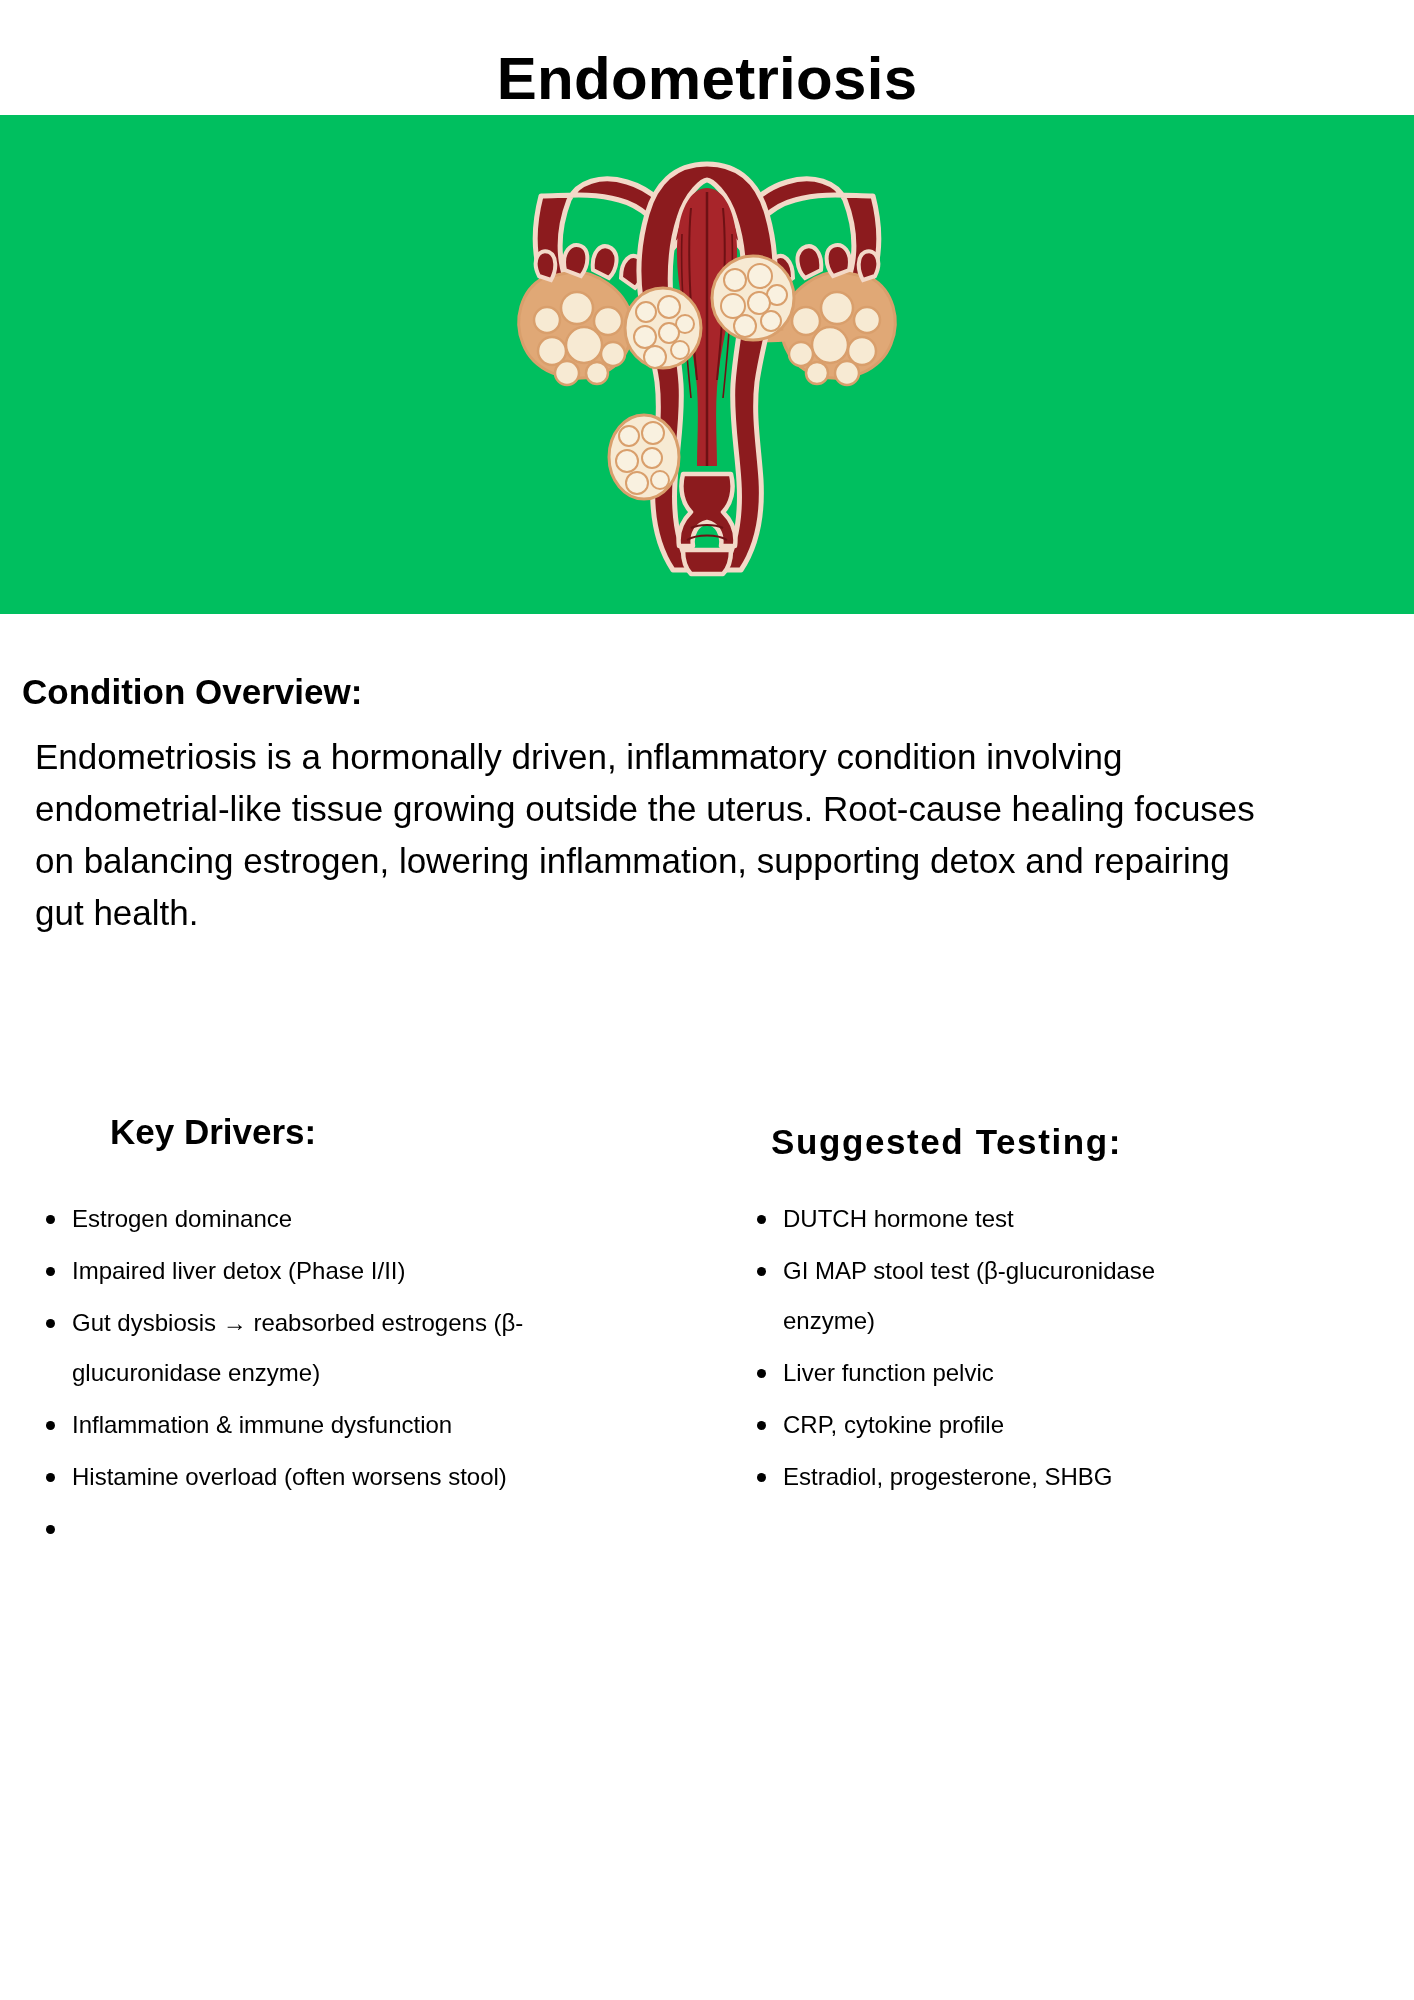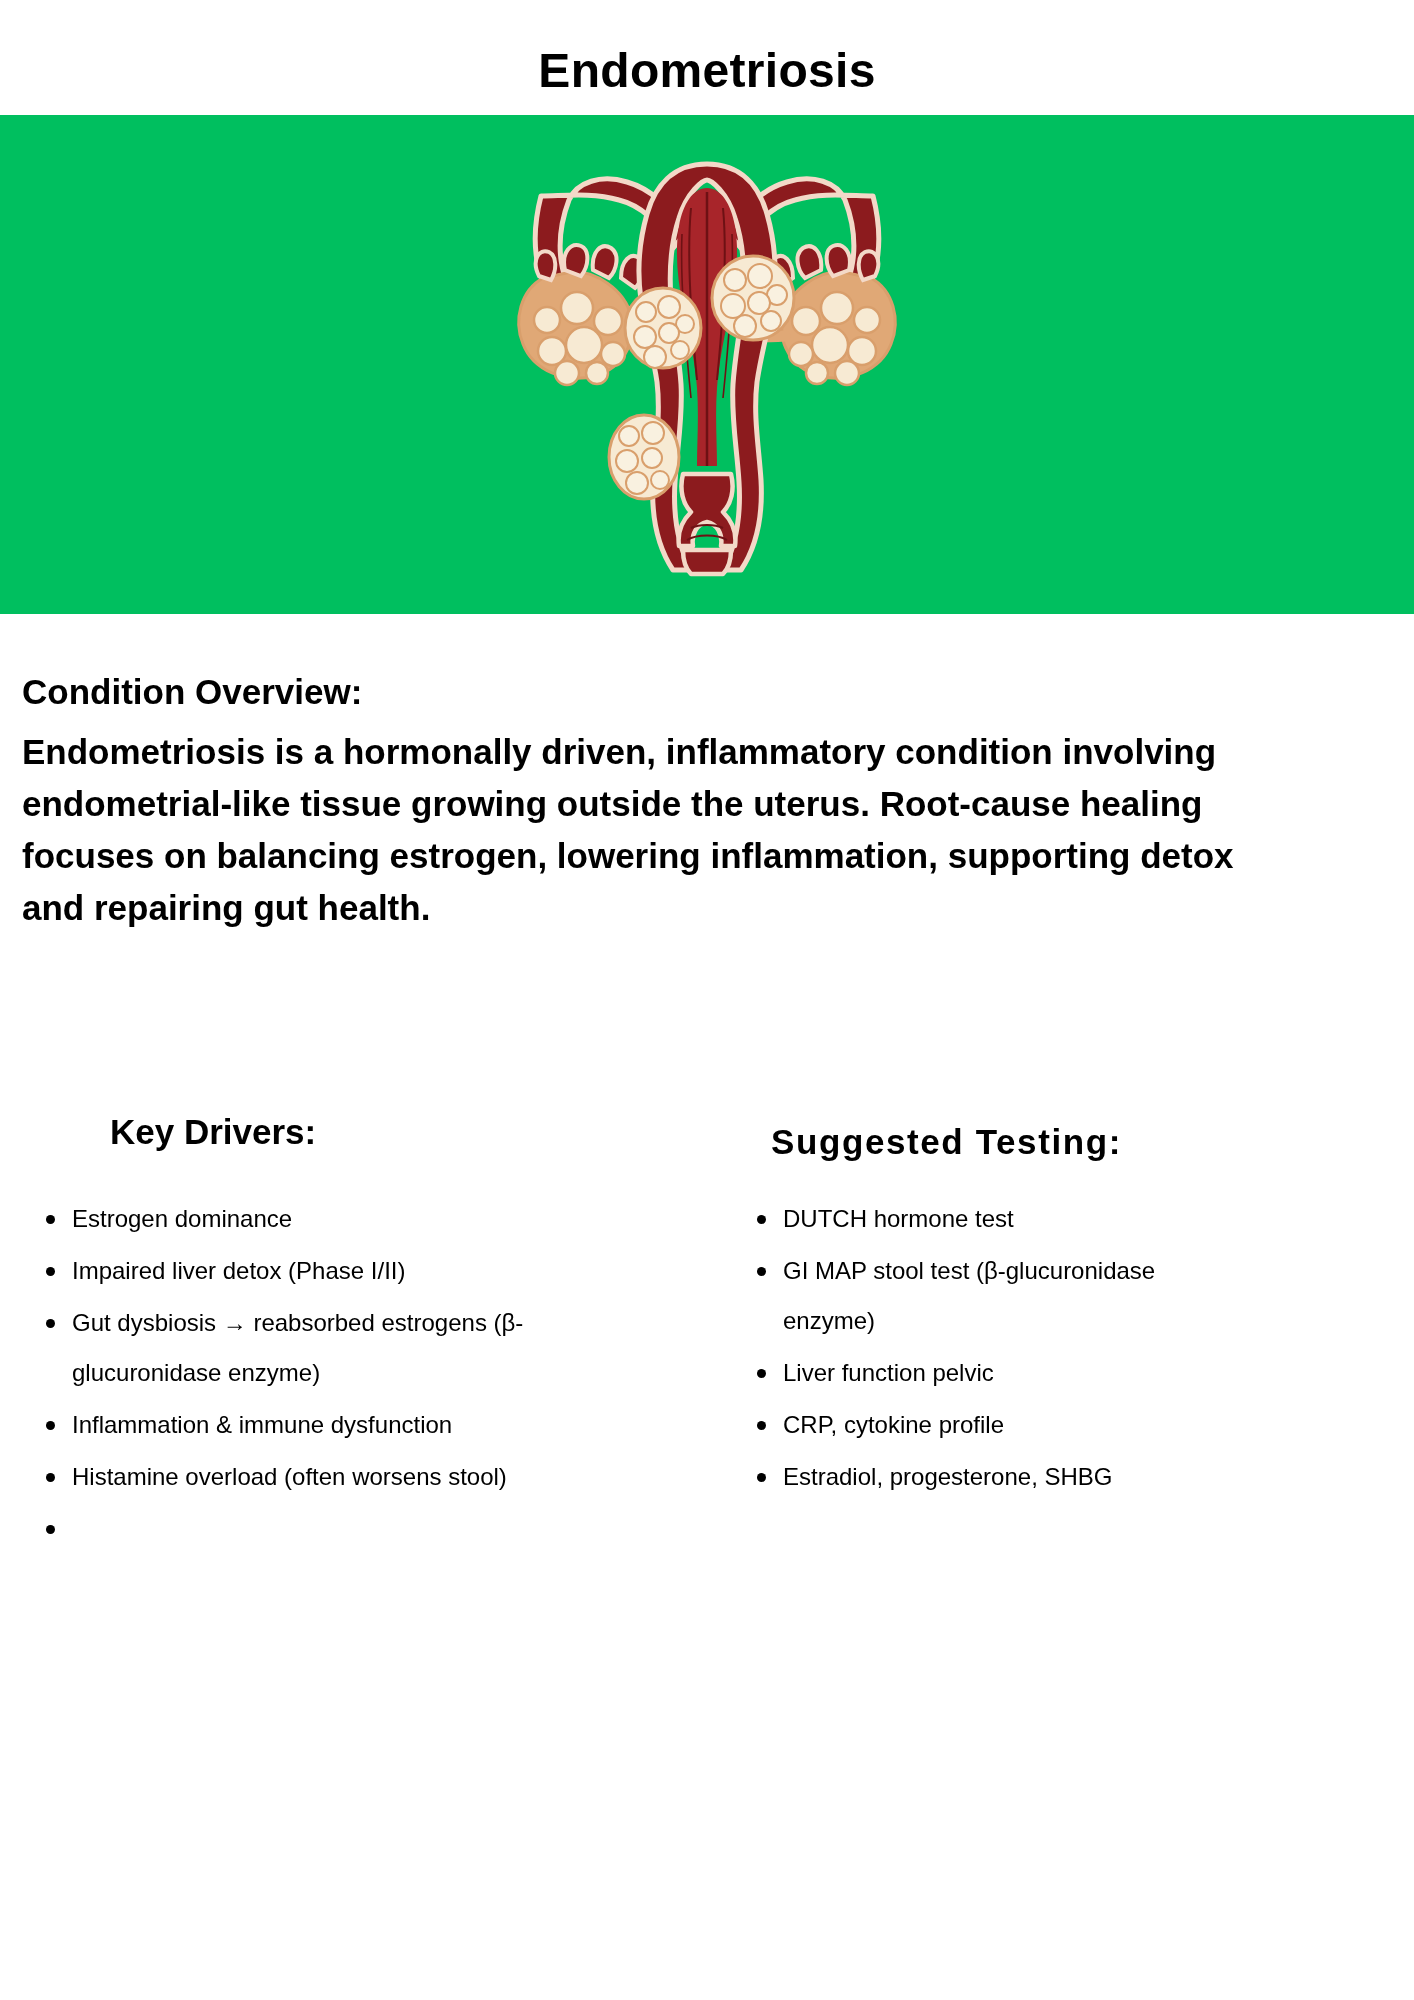--- a/index.html
+++ b/index.html
@@ -16,21 +16,21 @@
     color: #000000;
   }
 
   
   #page-title {
     position: absolute;
     top: 8px;
     left: 0;
     width: 1414px;
     text-align: center;
-    font-size: 48px;
+    font-size: 60px;
     font-weight: bold;
     line-height: 62px;
     letter-spacing: 0.3px;
   }
 
   
   #hero-banner {
     position: absolute;
     top: 115px;
     left: 0;
@@ -58,23 +58,22 @@
   }
   #overview-heading {
     font-size: 35px;
     font-weight: bold;
     line-height: 52px;
     margin: 0 0 8px 0;
   }
   #overview-body {
     font-size: 35px;
     line-height: 52px;
-    margin: 0;
+    margin: 13px;
     max-width: 1240px;
-    font-weight: bold;
   }
 
   
   #columns {
     position: absolute;
     top: 1098px;
     left: 0;
     width: 1414px;
     display: flex;
     align-items: flex-start;

